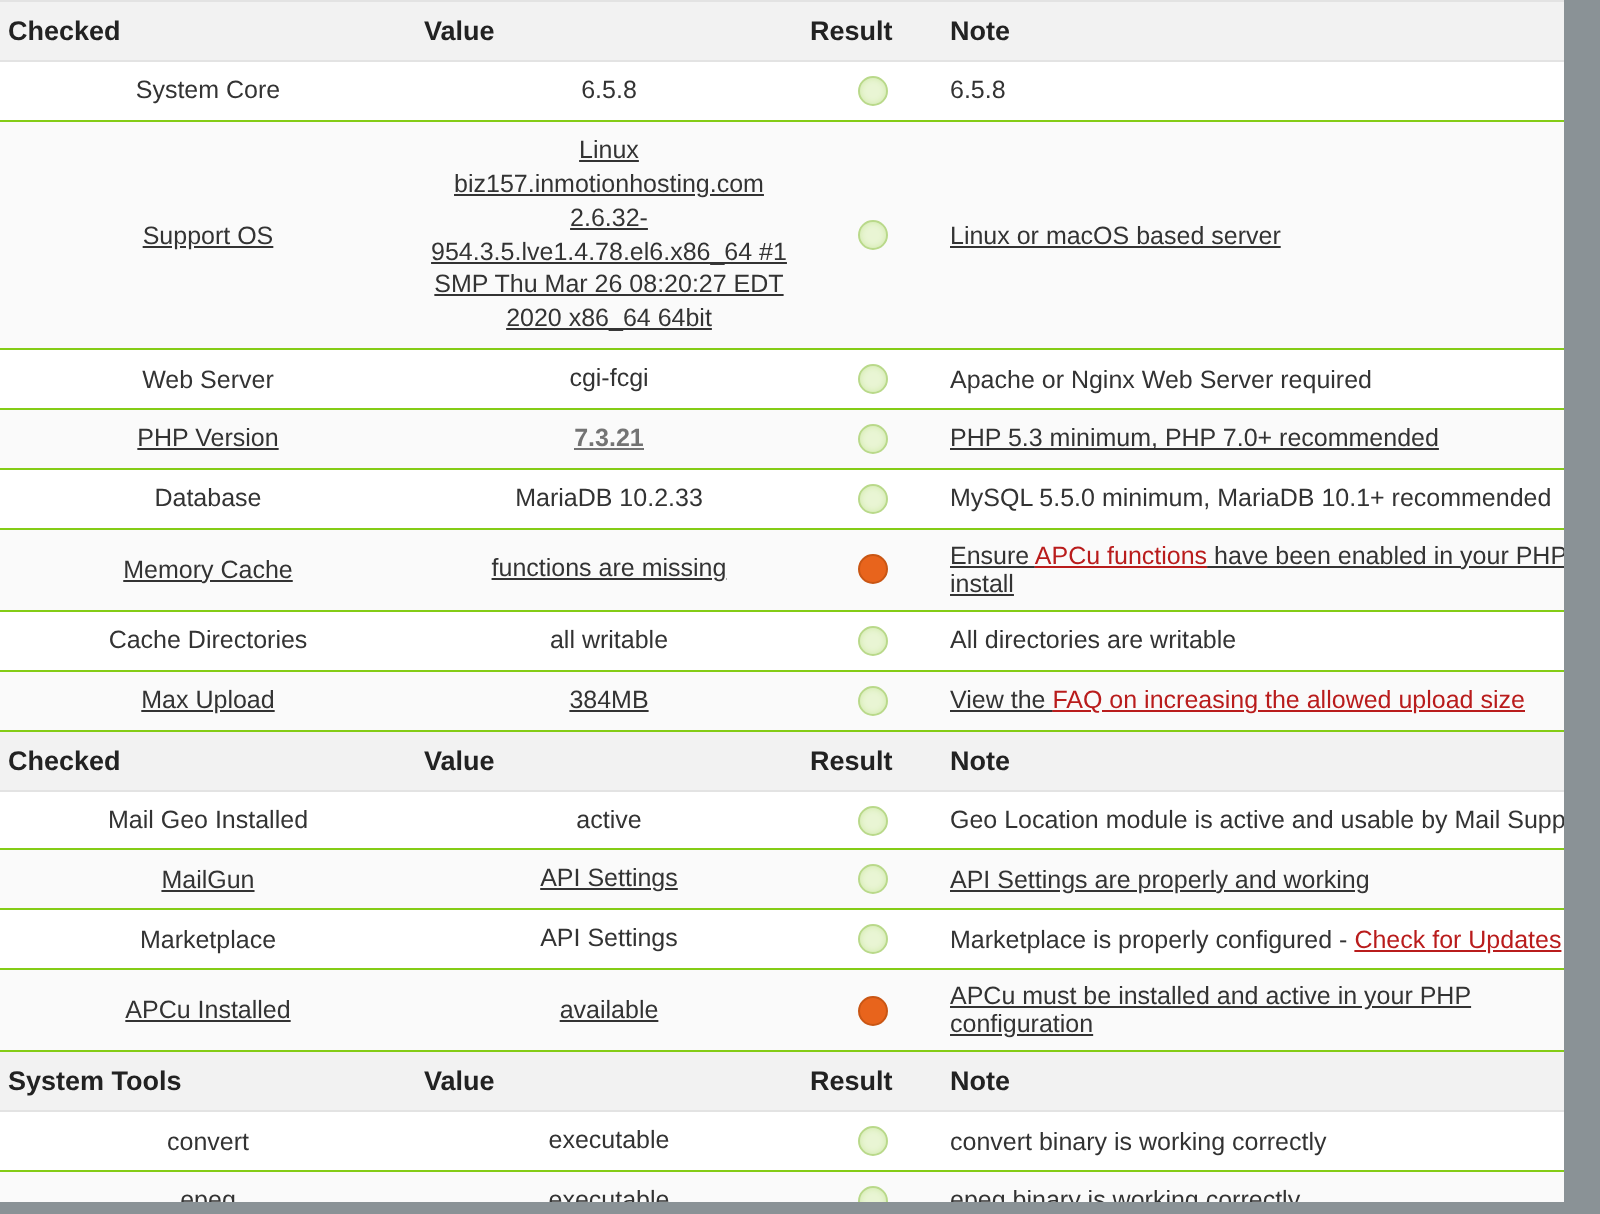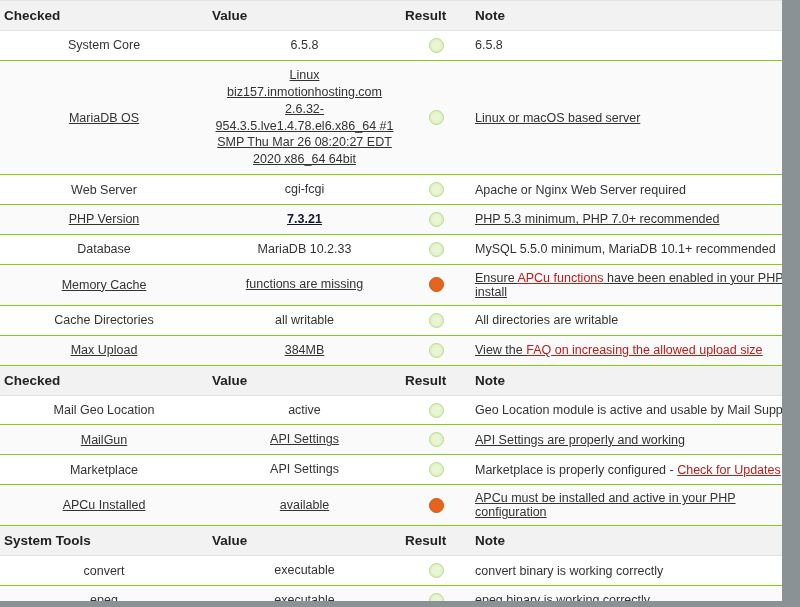--- a/index.html
+++ b/index.html
@@ -62,21 +62,21 @@
   .col-note    { width: 335px; text-align: left; padding-left: 4px !important; }
   .checked-label {
     color: #333;
   }
   .value-cell {
     color: #333;
     line-height: 1.35;
     word-wrap: break-word;
   }
   .value-link {
-    color: #0f172a;
+    color: #737373;
     text-decoration: underline;
     font-weight: bold;
   }
   .note-cell {
     color: #333;
   }
   .note-cell a, .note-link {
     color: #b91c1c;
     text-decoration: underline;
   }
@@ -129,21 +129,21 @@
             <th class="col-result">Result</th>
             <th class="col-note">Note</th>
           </tr>
           <tr>
             <td class="col-checked"><span class="checked-label">System Core</span></td>
             <td class="col-value value-cell"><span>6.5.8</span></td>
             <td class="col-result"><span class="dot dot-ok"></span></td>
             <td class="col-note note-cell"><span>6.5.8</span></td>
           </tr>
           <tr class="alt">
-            <td class="col-checked"><span class="checked-label">MariaDB OS</span></td>
+            <td class="col-checked"><span class="checked-label">Support OS</span></td>
             <td class="col-value value-cell"><span>Linux biz157.inmotionhosting.com 2.6.32-954.3.5.lve1.4.78.el6.x86_64 #1 SMP Thu Mar 26 08:20:27 EDT 2020 x86_64 64bit</span></td>
             <td class="col-result"><span class="dot dot-ok"></span></td>
             <td class="col-note note-cell"><span>Linux or macOS based server</span></td>
           </tr>
           <tr>
             <td class="col-checked"><span class="checked-label">Web Server</span></td>
             <td class="col-value value-cell"><span>cgi-fcgi</span></td>
             <td class="col-result"><span class="dot dot-ok"></span></td>
             <td class="col-note note-cell"><span>Apache or Nginx Web Server required</span></td>
           </tr>
@@ -177,21 +177,21 @@
             <td class="col-result"><span class="dot dot-ok"></span></td>
             <td class="col-note note-cell"><span>View the </span><a href="#" class="note-link">FAQ on increasing the allowed upload size</a></td>
           </tr>
           <tr class="header-row section-head">
             <th class="col-checked">Checked</th>
             <th class="col-value">Value</th>
             <th class="col-result">Result</th>
             <th class="col-note">Note</th>
           </tr>
           <tr>
-            <td class="col-checked"><span class="checked-label">Mail Geo Location</span></td>
+            <td class="col-checked"><span class="checked-label">Mail Geo Installed</span></td>
             <td class="col-value value-cell"><span>active</span></td>
             <td class="col-result"><span class="dot dot-ok"></span></td>
             <td class="col-note note-cell"><span>Geo Location module is active and usable by Mail Support</span></td>
           </tr>
           <tr class="alt">
             <td class="col-checked"><span class="checked-label">MailGun</span></td>
             <td class="col-value value-cell"><span>API Settings</span></td>
             <td class="col-result"><span class="dot dot-ok"></span></td>
             <td class="col-note note-cell"><span>API Settings are properly and working</span></td>
           </tr>

